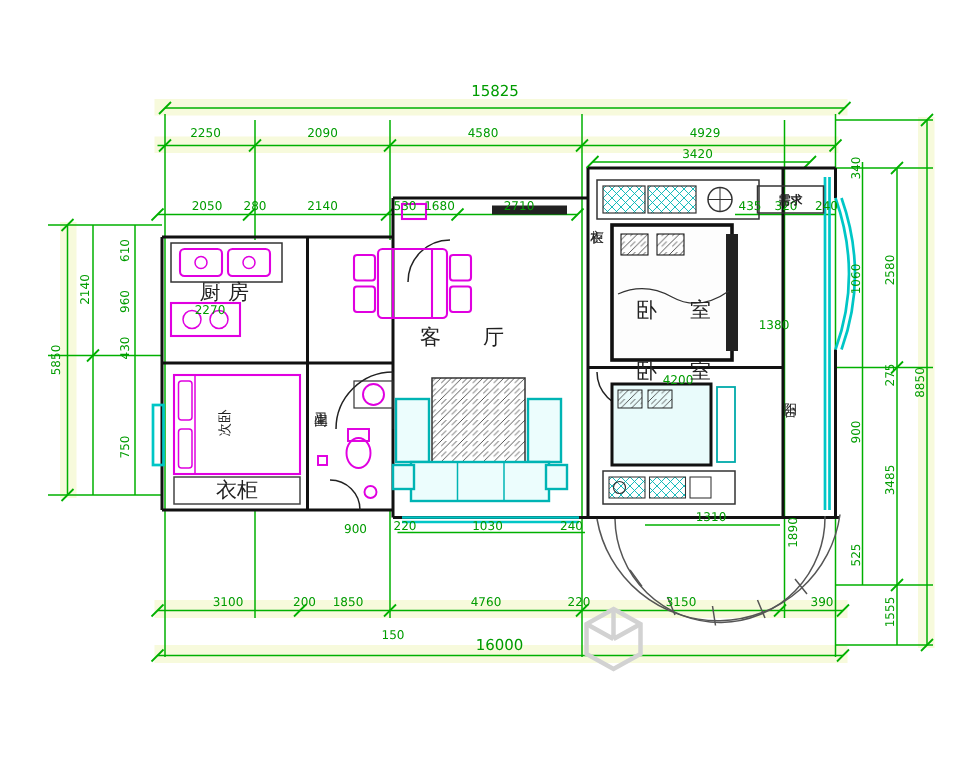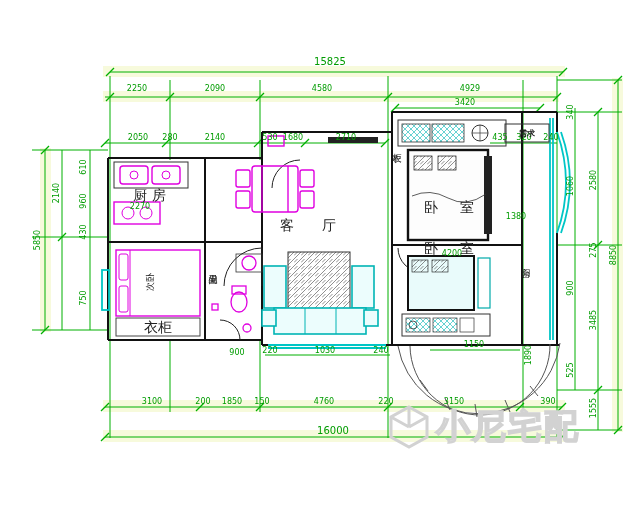--- a/index.html
+++ b/index.html
@@ -257,33 +257,33 @@
 <div class="dim" style="left:270px;top:134px">530</div>
 <div class="dim" style="left:293px;top:134px">1680</div>
 <div class="dim" style="left:346px;top:134px">2710</div>
 <div class="dim" style="left:500px;top:134px">435</div>
 <div class="dim" style="left:524px;top:134px">320</div>
 <div class="dim" style="left:551px;top:134px">240</div>
 
 <div class="dim" style="left:152px;top:398px">3100</div>
 <div class="dim" style="left:203px;top:398px">200</div>
 <div class="dim" style="left:232px;top:398px">1850</div>
-<div class="dim" style="left:262px;top:398px">150</div>
+<div class="dim" style="left:262px;top:420px">150</div>
 <div class="dim" style="left:324px;top:398px">4760</div>
 <div class="dim" style="left:386px;top:398px">220</div>
 <div class="dim" style="left:454px;top:398px">3150</div>
 <div class="dim" style="left:548px;top:398px">390</div>
 <div class="dim dim-big" style="left:333px;top:427px">16000</div>
 
 <div class="dim" style="left:270px;top:347px">220</div>
 <div class="dim" style="left:325px;top:347px">1030</div>
 <div class="dim" style="left:381px;top:347px">240</div>
 <div class="dim" style="left:237px;top:349px">900</div>
 <div class="dim" style="left:452px;top:250px">4200</div>
-<div class="dim" style="left:474px;top:341px">1150</div>
+<div class="dim" style="left:474px;top:341px">1310</div>
 <div class="dim" style="left:516px;top:213px">1380</div>
 <div class="vdim" style="left:529px;top:355px">1890</div>
 <div class="dim" style="left:140px;top:203px">2270</div>
 
 <div class="vdim dim-big" style="left:38px;top:240px">5850</div>
 <div class="vdim" style="left:84px;top:167px">610</div>
 <div class="vdim" style="left:84px;top:201px">960</div>
 <div class="vdim" style="left:84px;top:232px">430</div>
 <div class="vdim" style="left:57px;top:193px">2140</div>
 <div class="vdim" style="left:84px;top:298px">750</div>
@@ -309,16 +309,15 @@
 <div class="vtext" style="left:521px;top:262px">阳台</div>
 <div class="note" style="left:527px;top:128px">需求</div>
 
 <div id="watermark">
   <svg width="42" height="44" viewBox="0 0 42 44">
     <g fill="none" stroke="#d2d2d2" stroke-width="3">
       <path d="M21,2 L39,12 V32 L21,42 L3,32 V12 Z"></path>
       <path d="M21,2 V22 M21,22 L3,12 M21,22 L39,12"></path>
     </g>
   </svg>
-  <span class="wm-text">小尼宅配</span>
 </div>
 
 </div>
 
 </body></html>

